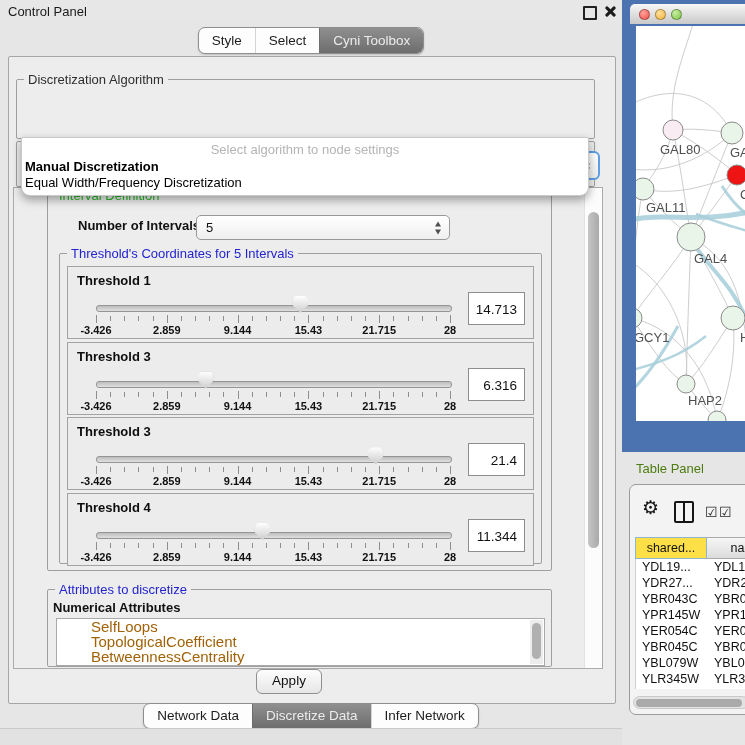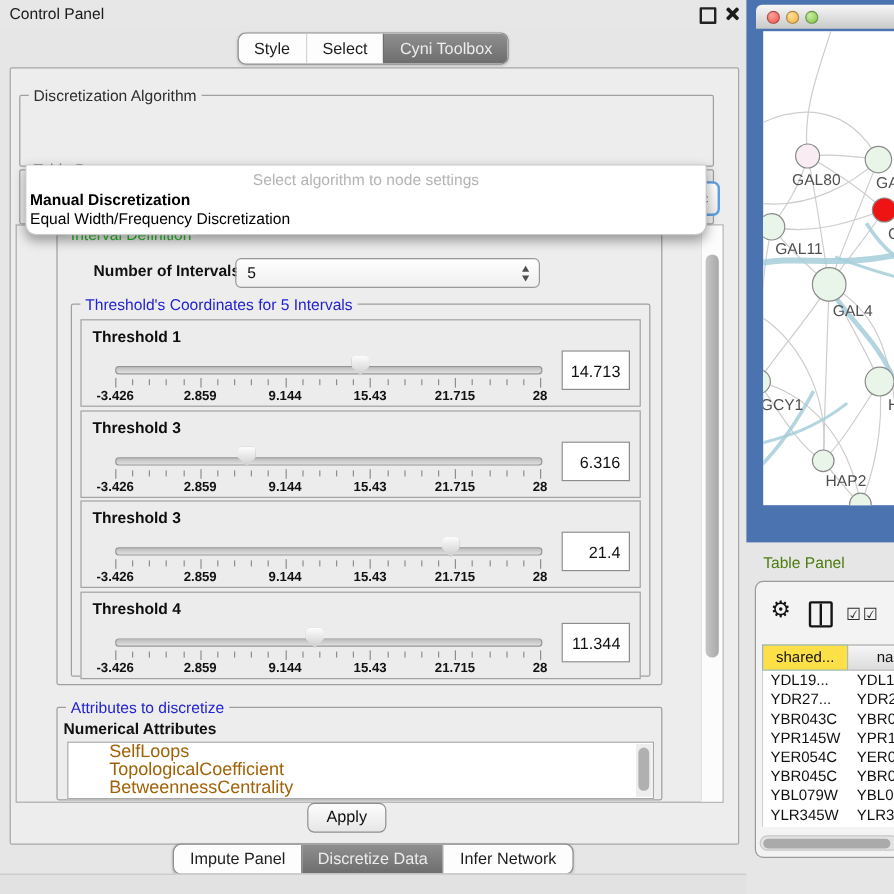--- a/index.html
+++ b/index.html
@@ -342,21 +342,21 @@
       </div>
     </div>
   </div>
 
   <div class="abs" id="apply-btn">Apply</div>
 </div>
 
 <div class="abs" id="bottom-tabs">
     <div class="tabgroup">
       <div class="tab">
-        <span>Impute Panel</span>
+        <span>Network Data</span>
       </div>
       <div class="tab sel">
         <span>Discretize Data</span>
       </div>
       <div class="tab">
         <span>Infer Network</span>
       </div>
     </div>
   </div>
 <div class="abs" id="bottom-strip"></div>

